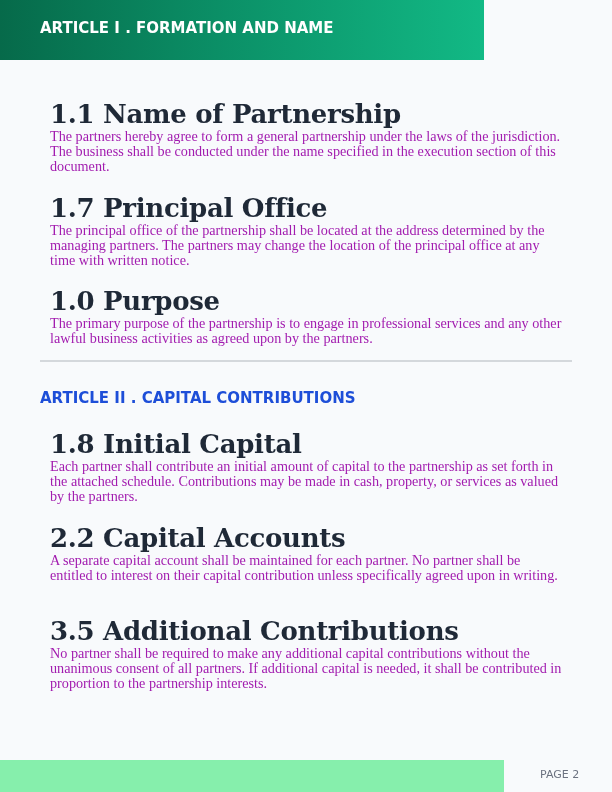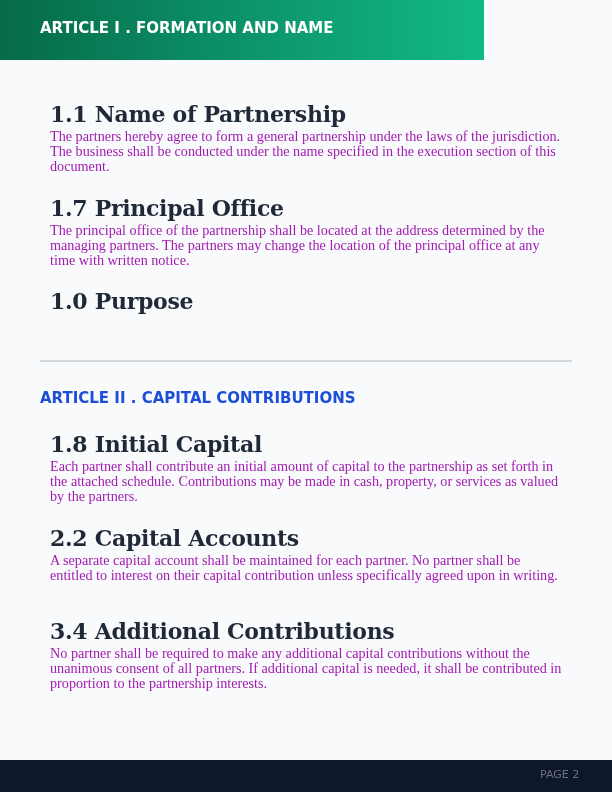--- a/index.html
+++ b/index.html
@@ -14,38 +14,38 @@
   .header-band .title {
     position: absolute; left: 40px; top: 19px;
     font-family: "DejaVu Sans", sans-serif; font-weight: bold;
     font-size: 15px; color: #ffffff; letter-spacing: 0;
   }
   .section {
     position: absolute; left: 50px; width: 515px;
   }
   .section h2 {
     margin: 0; font-family: "DejaVu Serif", serif; font-weight: bold;
-    font-size: 22px; line-height: 30px; color: #1f2937; letter-spacing: -0.3px;
+    font-size: 26px; line-height: 30px; color: #1f2937; letter-spacing: -0.3px;
   }
   .section p {
     margin: 0; font-family: "Liberation Serif", serif;
     font-size: 14.2px; line-height: 15px; color: #a21caf;
   }
   .divider {
     position: absolute; left: 40px; top: 360px; width: 532px; height: 2px;
     background: #d4d8dc;
   }
   .article2 {
     position: absolute; left: 40px; top: 389px;
     font-family: "DejaVu Sans", sans-serif; font-weight: bold;
     font-size: 15px; color: #1d4ed8;
   }
   .footer {
-    position: absolute; left: 0; top: 760px; width: 612px; height: 32px;
-    background: #0f172a;
+    position: absolute; left: 0; top: 760px; width: 504px; height: 32px;
+    background: #86efac;
   }
   .footer .page-label {
     position: absolute; left: 540px; top: 8px; width: 40px;
     font-family: "DejaVu Sans", sans-serif; font-size: 11px; line-height: 13px;
     color: #6b7280;
   }
 </style>
 </head>
 <body>
 
@@ -56,34 +56,35 @@
 <div class="section" style="top:99px;">
   <h2>1.1 Name of Partnership</h2>
   <p>The partners hereby agree to form a general partnership under the laws of the jurisdiction. The business shall be conducted under the name specified in the execution section of this document.</p>
 </div>
 <div class="section" style="top:193px;">
   <h2>1.7 Principal Office</h2>
   <p>The principal office of the partnership shall be located at the address determined by the managing partners. The partners may change the location of the principal office at any time with written notice.</p>
 </div>
 <div class="section" style="top:286px;">
   <h2>1.0 Purpose</h2>
+  <p>The primary purpose of the partnership is to engage in professional services and any other lawful business activities as agreed upon by the partners.</p>
 </div>
 
 <div class="divider"></div>
 
 <div class="article2">ARTICLE II . CAPITAL CONTRIBUTIONS</div>
 
 <div class="section" style="top:429px;">
   <h2>1.8 Initial Capital</h2>
   <p>Each partner shall contribute an initial amount of capital to the partnership as set forth in the attached schedule. Contributions may be made in cash, property, or services as valued by the partners.</p>
 </div>
 <div class="section" style="top:523px;">
   <h2>2.2 Capital Accounts</h2>
   <p>A separate capital account shall be maintained for each partner. No partner shall be entitled to interest on their capital contribution unless specifically agreed upon in writing.</p>
 </div>
 <div class="section" style="top:616px;">
-  <h2>3.4 Additional Contributions</h2>
+  <h2>3.5 Additional Contributions</h2>
   <p>No partner shall be required to make any additional capital contributions without the unanimous consent of all partners. If additional capital is needed, it shall be contributed in proportion to the partnership interests.</p>
 </div>
 
 <div class="footer">
   <div class="page-label">PAGE 2</div>
 </div>
 
 </body></html>

